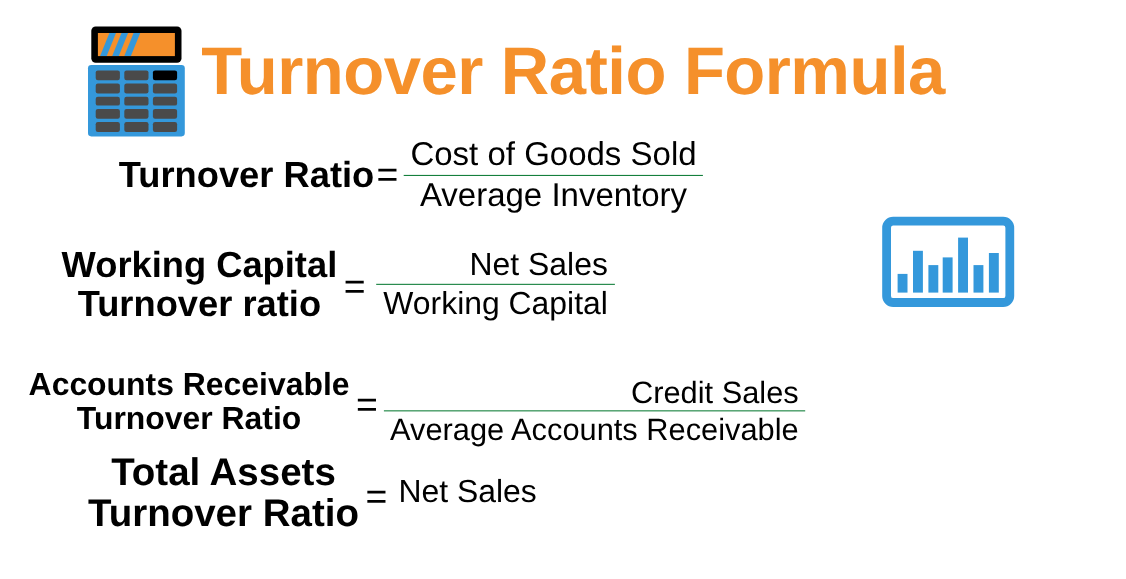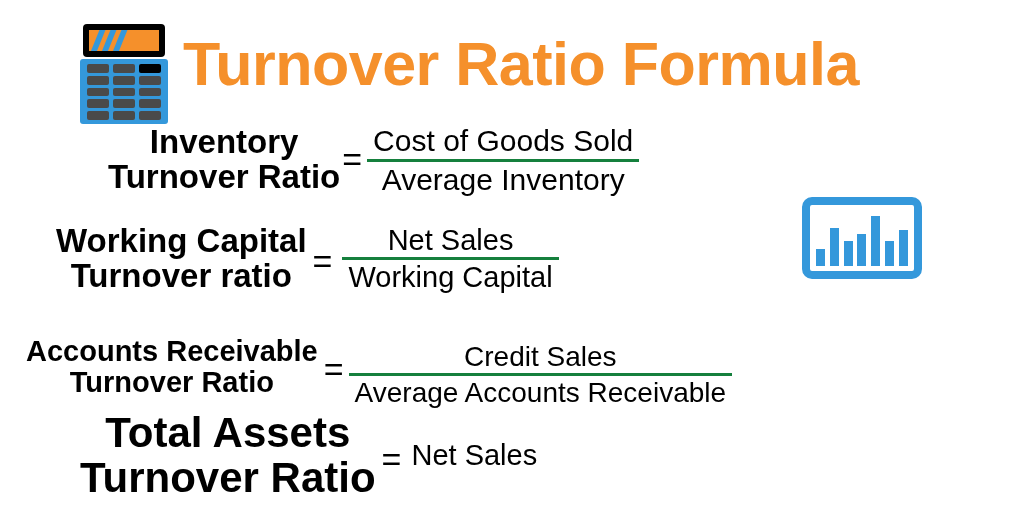--- a/index.html
+++ b/index.html
@@ -158,24 +158,25 @@
   }
   .frac {
     display: inline-block;
     text-align: center;
     white-space: nowrap;
     line-height: 1.12;
   }
   .num {
     display: block;
     padding: 0 6px 1px 6px;
+    text-align: right;
   }
   .den {
     display: block;
-    border-top: 3px solid #15803d;
+    border-top: 1px solid #15803d;
     padding: 1px 6px 0 6px;
   }
 
   
   #formula-1 { left: 108px; top: 124px; }
   #formula-1 .lhs { font-size: 33px; }
   #formula-1 .eq  { font-size: 34px; margin: 0 3px 0 2px; align-self: flex-start; padding-top: 16px; }
   #formula-1 .frac { font-size: 30px; margin-left: 2px; }
 
   
@@ -185,21 +186,21 @@
   #formula-2 .frac { font-size: 29px; }
 
   
   #formula-3 { left: 26px; top: 325px; }
   #formula-3 .lhs { font-size: 29px; }
   #formula-3 .eq  { font-size: 34px; margin: 0 5px 0 6px; padding-top: 6px; }
   #formula-3 .frac { font-size: 28px; margin-top: 16px; }
 
   
   #formula-4 { left: 80px; top: 411px; }
-  #formula-4 .lhs { font-size: 42px; }
+  #formula-4 .lhs { font-size: 35px; }
   #formula-4 .eq  { font-size: 34px; margin: 0 4px 0 6px; padding-top: 8px; }
   #formula-4 .frac { font-size: 29px; }
 </style>
 </head>
 <body>
 
 <div id="page">
 
   <div id="header">
 
@@ -243,21 +244,20 @@
       <span class="bc-bar" style="height:50%"></span>
       <span class="bc-bar" style="height:64%"></span>
       <span class="bc-bar" style="height:100%"></span>
       <span class="bc-bar" style="height:50%"></span>
       <span class="bc-bar" style="height:72%"></span>
     </div>
   </div>
 
   <div class="formula" id="formula-1">
     <div class="lhs">
-      <span class="l1">Inventory</span>
       <span class="l2">Turnover Ratio</span>
     </div>
     <div class="eq">=</div>
     <div class="frac">
       <span class="num">Cost of Goods Sold</span>
       <span class="den">Average Inventory</span>
     </div>
   </div>
 
   <div class="formula" id="formula-2">

